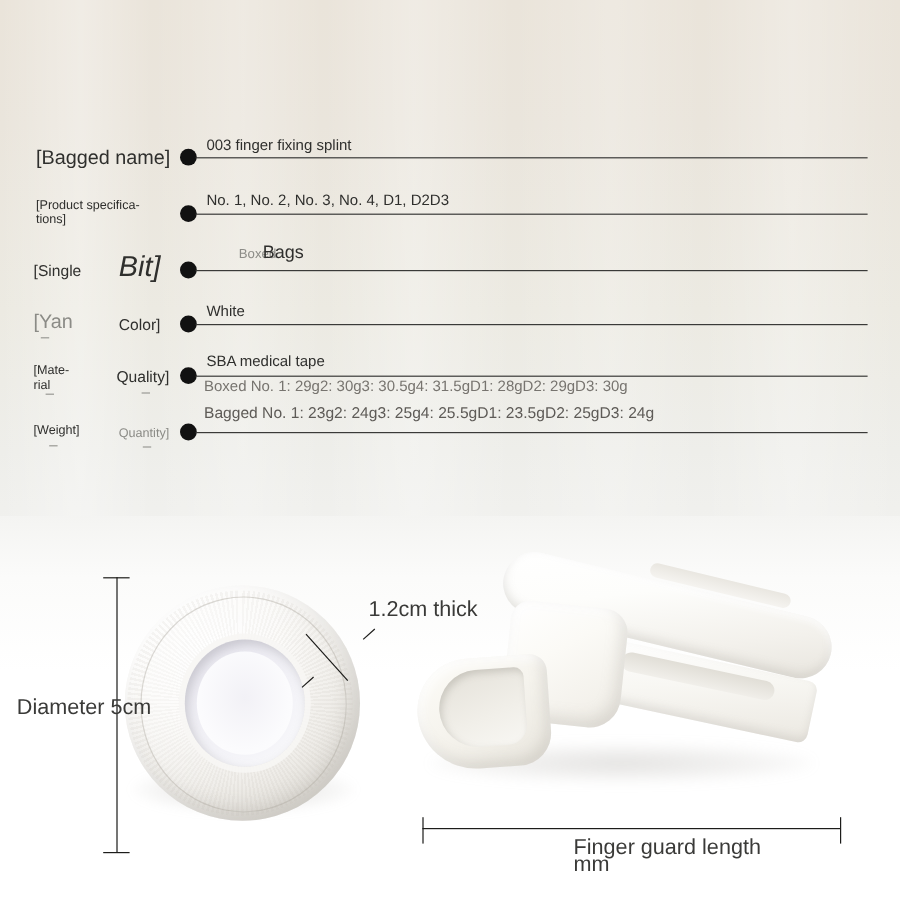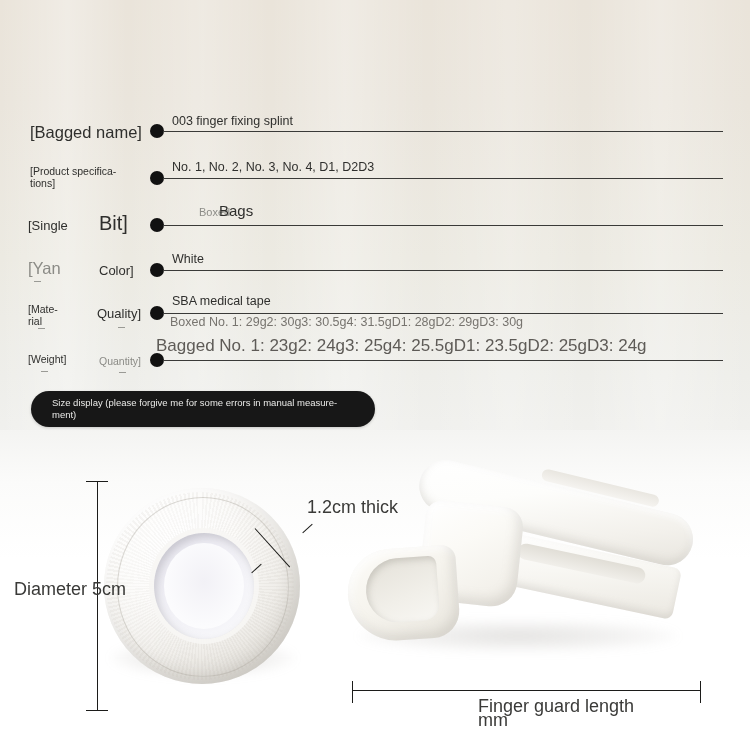--- a/index.html
+++ b/index.html
@@ -87,21 +87,21 @@
 
   
   .lab {
     position: absolute;
     color: #2f2f2d;
     white-space: pre-line;
   }
   .lab-sm  { font-size: 10.5px; line-height: 12px; }
   .lab-md  { font-size: 13px;   line-height: 15px; }
   .lab-lg  { font-size: 16.5px; line-height: 19px; }
-  .lab-xl  { font-size: 20px;   line-height: 22px; }
+  .lab-xl  { font-size: 24px;   line-height: 22px; font-style: italic; }
   .lab-gray { color: #8b8b86; }
   .underscore {
     position: absolute;
     width: 7px; height: 1px;
     background: #9a9a95;
   }
 
   
   .pill {
     position: absolute;
@@ -365,29 +365,25 @@
     </div>
 
     <div class="row">
       <div class="lab lab-sm" style="left:28px; top:353px;">[Weight]</div>
       <div class="underscore" style="left:41px; top:371px;"></div>
       <div class="lab lab-sm lab-gray" style="left:99px; top:355px;">Quantity]</div>
       <div class="underscore" style="left:119px; top:372px;"></div>
       <div class="dot" style="left:150px; top:353px;"></div>
       <div class="hline" style="top:360px;"></div>
       <div class="val val-gray" style="left:170px; top:315px; font-size:12.5px; color:#77746f;">Boxed No. 1: 29g2: 30g3: 30.5g4: 31.5gD1: 28gD2: 29gD3: 30g</div>
-      <div class="val" style="left:156px; top:336px; font-size:17px; color:#5e5b57;">Bagged No. 1: 23g2: 24g3: 25g4: 25.5gD1: 23.5gD2: 25gD3: 24g</div>
+      <div class="val" style="left:170px; top:336px; font-size:13px; color:#5e5b57;">Bagged No. 1: 23g2: 24g3: 25g4: 25.5gD1: 23.5gD2: 25gD3: 24g</div>
     </div>
 
   </div>
 
-  <div class="pill">
-    <div class="pill-text">Size display (please forgive me for some errors in manual measure-
-ment)</div>
-  </div>
 
   <div class="photo-area">
 
     <div class="roll-wrap">
       <div class="roll-shadow"></div>
       <div class="roll-outer"></div>
       <div class="roll-side"></div>
       <div class="roll-rim"></div>
       <div class="roll-hole"></div>
       <div class="roll-hole-inner"></div>

